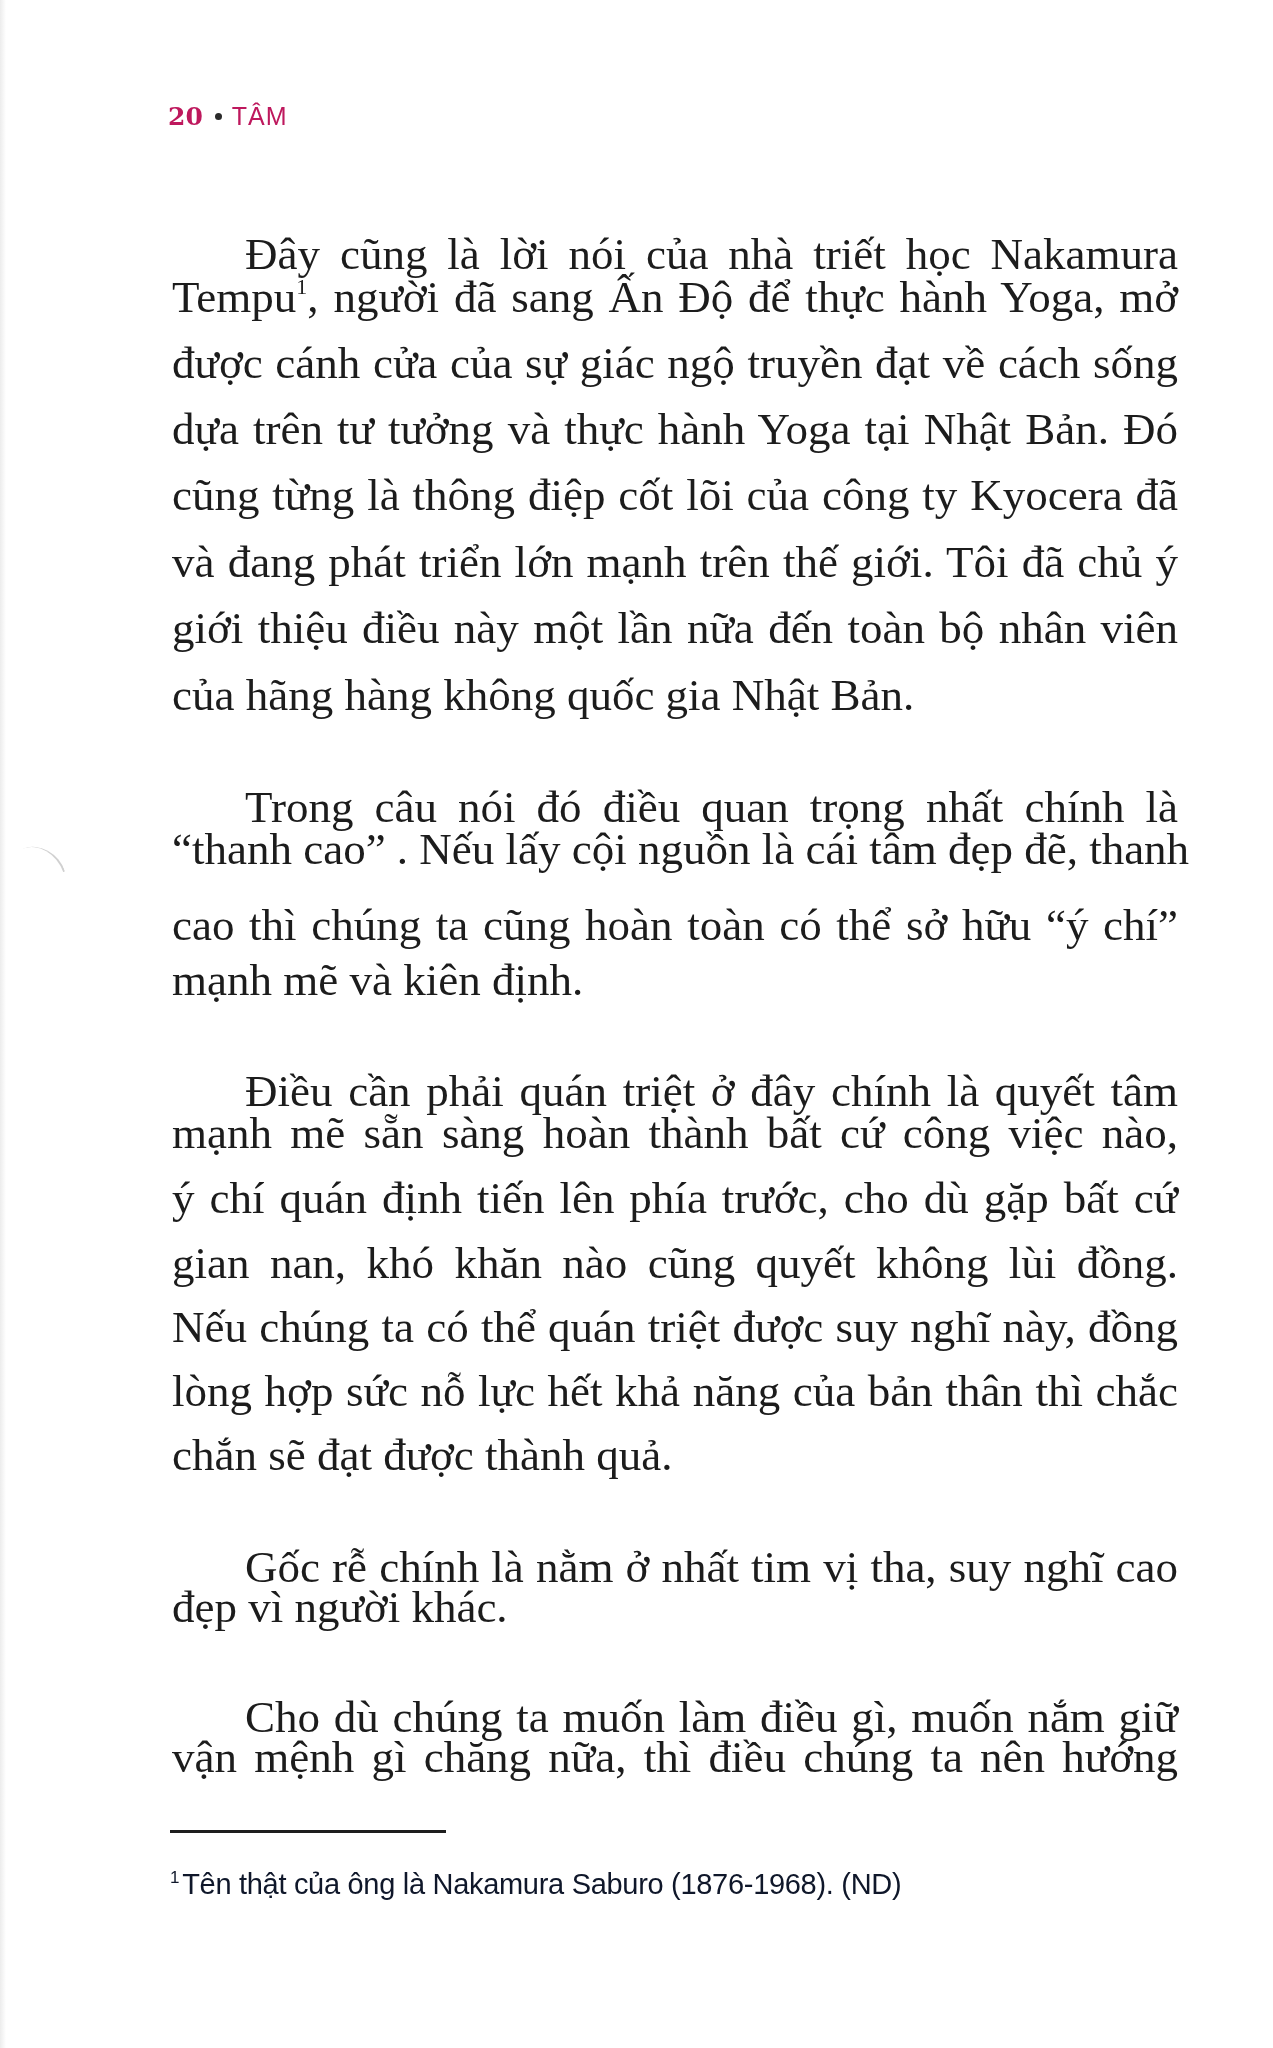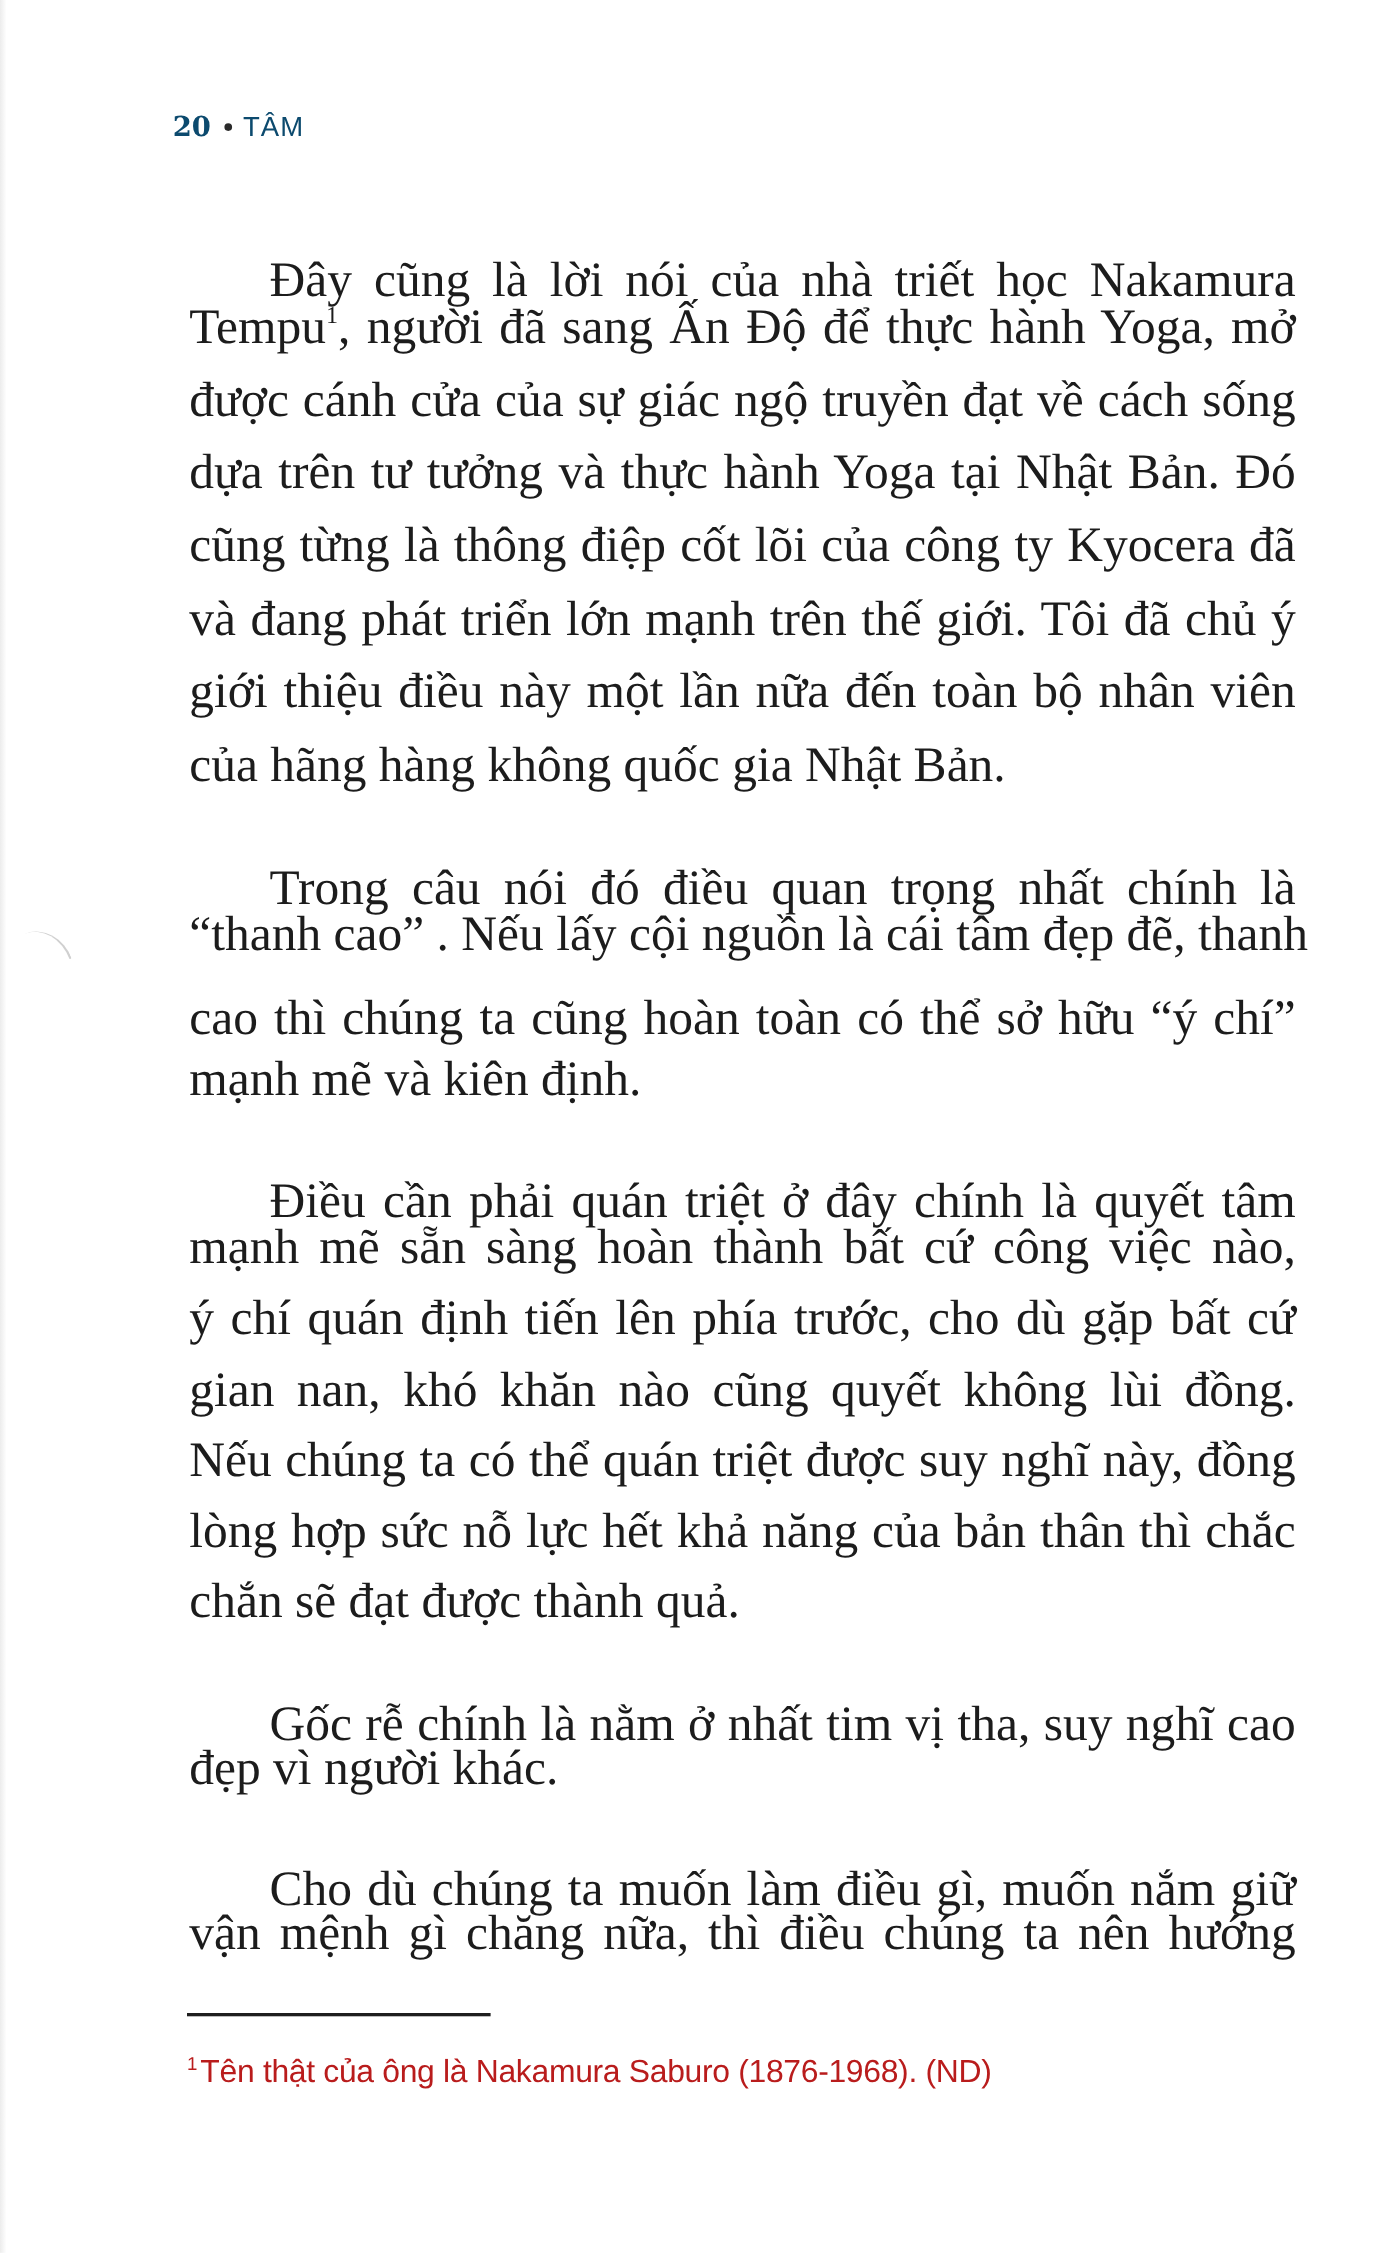--- a/index.html
+++ b/index.html
@@ -22,26 +22,26 @@
     background: #ffffff;
   }
   .edge-shade {
     position: absolute;
     left: 0; top: 0;
     width: 6px; height: 2048px;
     background: linear-gradient(to right, #ececec, #ffffff);
   }
   .running-head {
     position: absolute;
-    left: 157px;
+    left: 168px;
     top: 100px;
     font-family: "DejaVu Sans", sans-serif;
     font-size: 24px;
     line-height: 32px;
-    color: #0c4a6e;
+    color: #be185d;
     white-space: nowrap;
   }
   .running-head .pg {
     font-weight: bold;
     font-family: "DejaVu Serif", serif;
     font-size: 25px;
   }
   .running-head .bullet {
     display: inline-block;
     width: 7px; height: 7px;
@@ -93,21 +93,21 @@
     height: 3px;
     background: #1e1e1e;
   }
   .footnote {
     position: absolute;
     left: 170px;
     top: 1866px;
     font-family: "Liberation Sans", sans-serif;
     font-size: 29px;
     line-height: 36px;
-    color: #b91c1c;
+    color: #0f172a;
     white-space: nowrap;
     letter-spacing: -0.3px;
   }
   .footnote sup {
     font-size: 17px;
     vertical-align: super;
     line-height: 0;
     margin-right: 3px;
   }
   .scan-mark {

